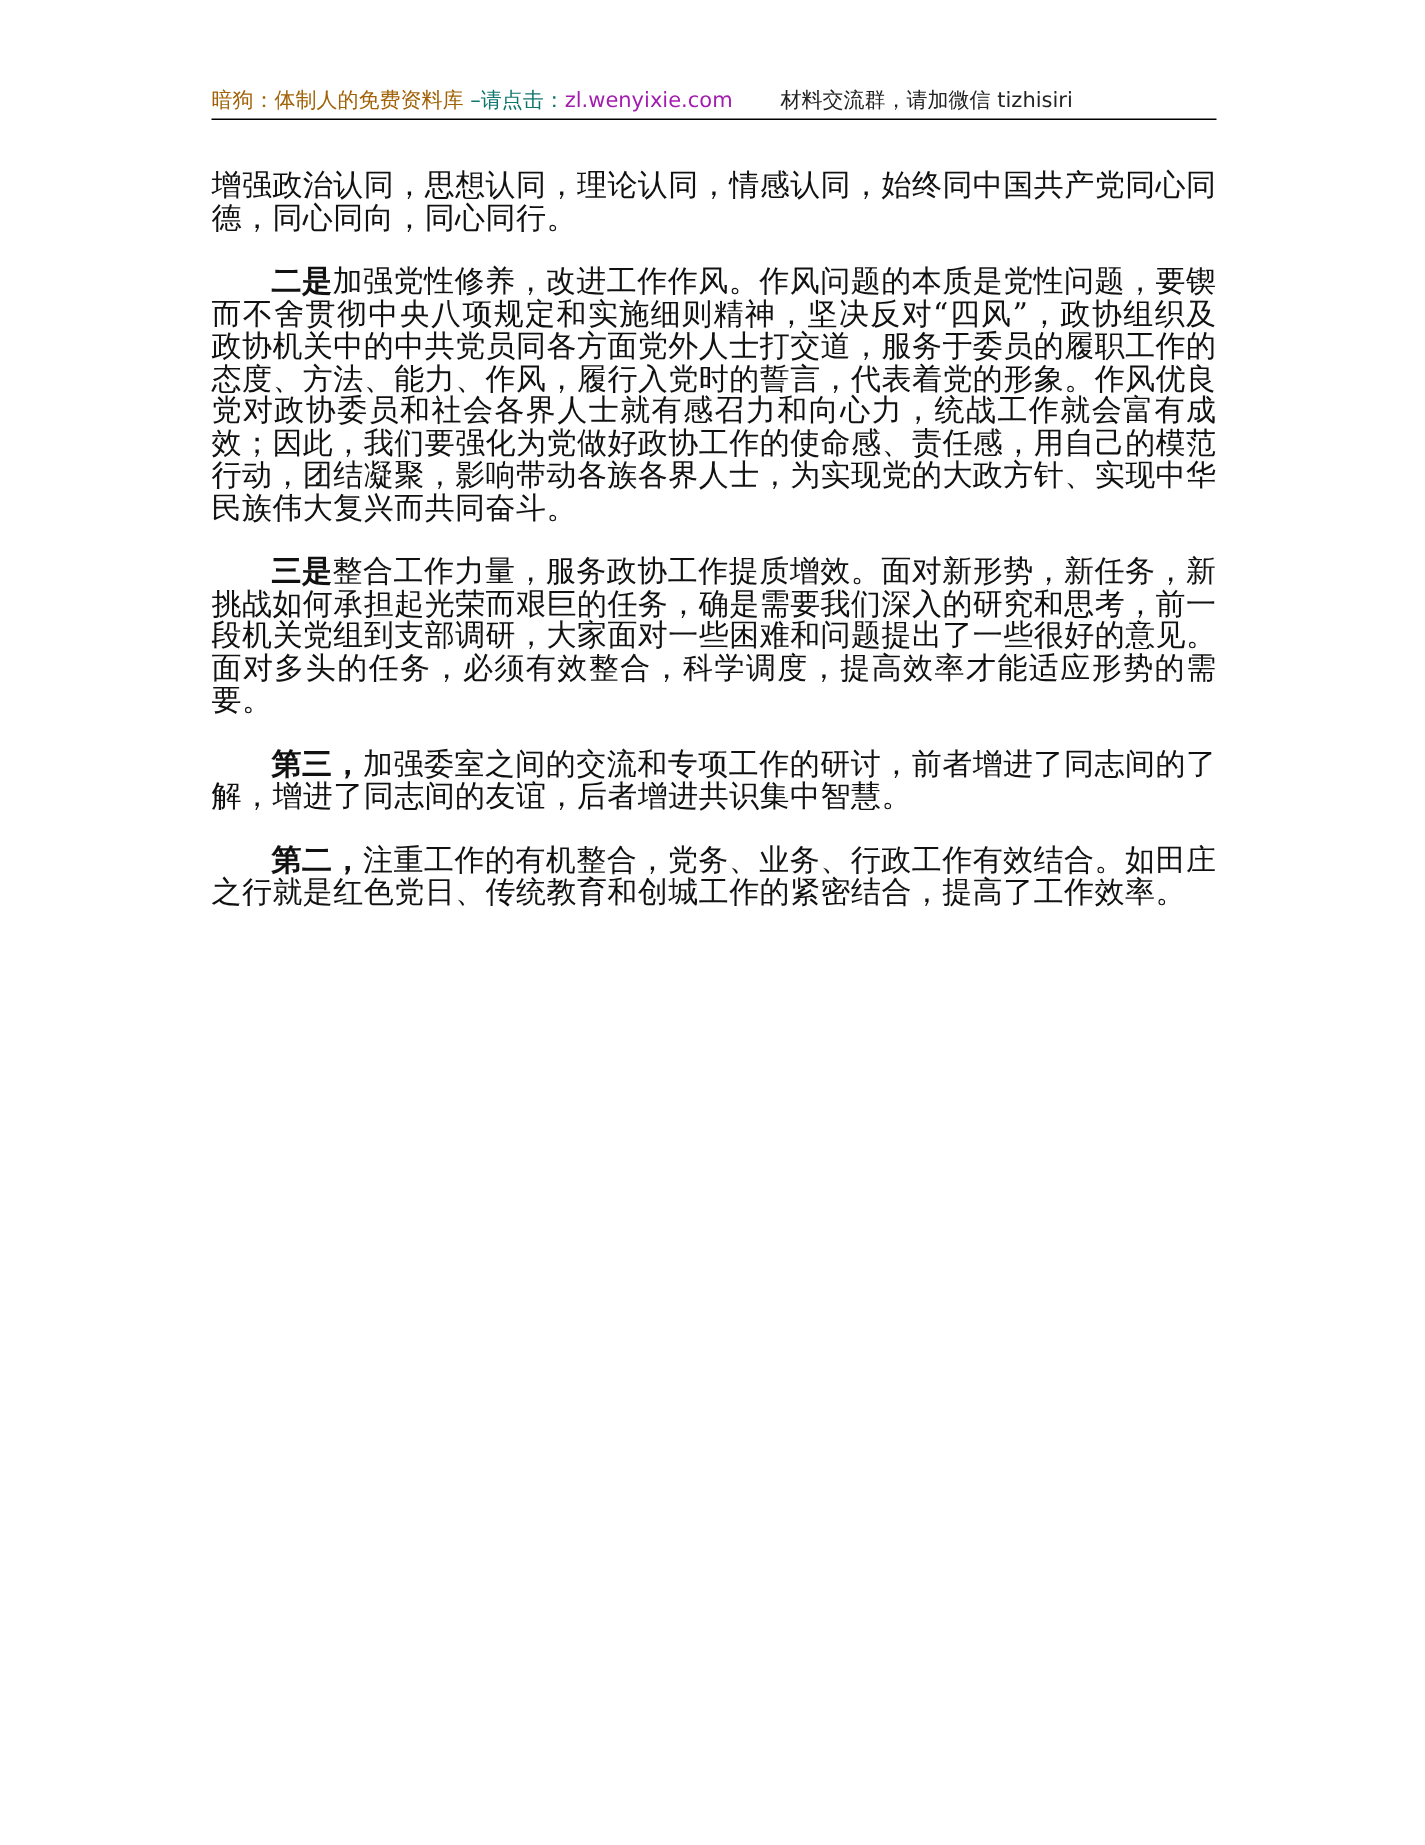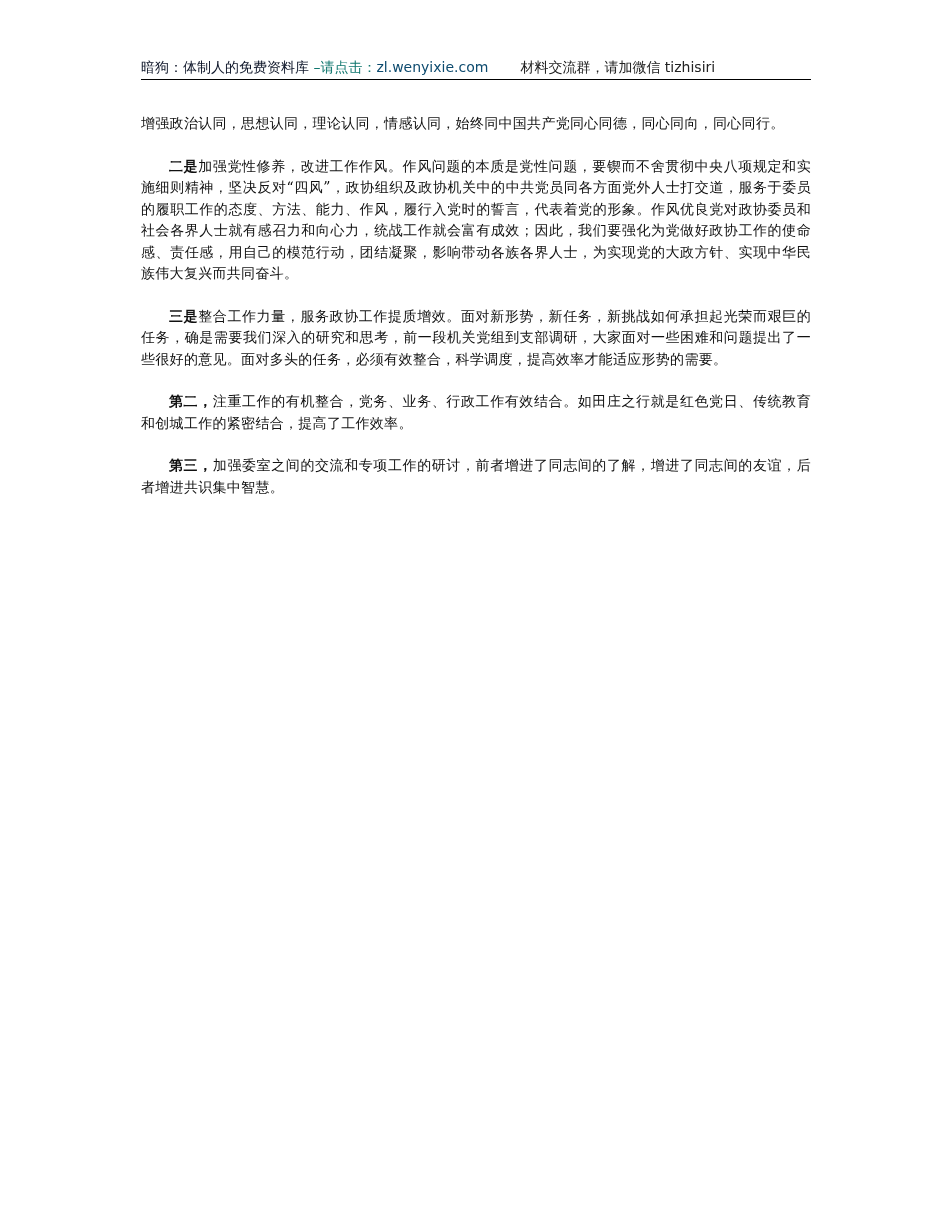--- a/index.html
+++ b/index.html
@@ -2,45 +2,45 @@
 <html><head>
 <meta charset="utf-8">
 <style>
   html, body { margin: 0; padding: 0; background: #ffffff; }
   body { width: 950px; height: 1230px; position: relative; overflow: hidden; }
   .header {
     position: absolute; left: 141px; top: 56px; width: 670px; height: 22px;
     font-family: "DejaVu Sans", "Liberation Sans", sans-serif; font-size: 14px;
     white-space: nowrap; line-height: 22px;
   }
-  .header .brand { color: #0f172a; }
+  .header .brand { color: #a16207; }
   .header .sep { color: #0f766e; }
-  .header .link { color: #0c4a6e; }
+  .header .link { color: #a21caf; }
   .header .contact { color: #222; margin-left: 32px; }
   .header-rule {
     position: absolute; left: 141px; top: 79px; width: 670px; height: 0;
     border-top: 1px solid #000;
   }
   .content {
     position: absolute; left: 141px; top: 113px; width: 670px;
     font-family: "DejaVu Serif", "Liberation Serif", serif;
-    font-size: 14px; line-height: 21.5px; color: #111;
+    font-size: 20px; line-height: 21.5px; color: #111;
     text-align: justify; letter-spacing: 0.3px;
   }
   .content p { margin: 0 0 21px 0; }
   .content p.indent { text-indent: 2em; }
   .content b { font-family: "DejaVu Sans", "Liberation Sans", sans-serif; font-weight: bold; margin-top: 41px; }
 </style>
 </head>
 <body>
 
 <div class="header">
   <span class="brand">暗狗：体制人的免费资料库</span><span class="sep"> –请点击：</span><span class="link">zl.wenyixie.com</span><span class="contact">材料交流群，请加微信 tizhisiri</span>
 </div>
 <div class="header-rule"></div>
 
 <div class="content">
   <p><b></b><span>增强政治认同，思想认同，理论认同，情感认同，始终同中国共产党同心同德，同心同向，同心同行。</span></p>
   <p class="indent"><b>二是</b><span>加强党性修养，改进工作作风。作风问题的本质是党性问题，要锲而不舍贯彻中央八项规定和实施细则精神，坚决反对“四风”，政协组织及政协机关中的中共党员同各方面党外人士打交道，服务于委员的履职工作的态度、方法、能力、作风，履行入党时的誓言，代表着党的形象。作风优良党对政协委员和社会各界人士就有感召力和向心力，统战工作就会富有成效；因此，我们要强化为党做好政协工作的使命感、责任感，用自己的模范行动，团结凝聚，影响带动各族各界人士，为实现党的大政方针、实现中华民族伟大复兴而共同奋斗。</span></p>
   <p class="indent"><b>三是</b><span>整合工作力量，服务政协工作提质增效。面对新形势，新任务，新挑战如何承担起光荣而艰巨的任务，确是需要我们深入的研究和思考，前一段机关党组到支部调研，大家面对一些困难和问题提出了一些很好的意见。面对多头的任务，必须有效整合，科学调度，提高效率才能适应形势的需要。</span></p>
+  <p class="indent"><b>第三，</b><span>加强委室之间的交流和专项工作的研讨，前者增进了同志间的了解，增进了同志间的友谊，后者增进共识集中智慧。</span></p>
   <p class="indent"><b>第二，</b><span>注重工作的有机整合，党务、业务、行政工作有效结合。如田庄之行就是红色党日、传统教育和创城工作的紧密结合，提高了工作效率。</span></p>
-  <p class="indent"><b>第三，</b><span>加强委室之间的交流和专项工作的研讨，前者增进了同志间的了解，增进了同志间的友谊，后者增进共识集中智慧。</span></p>
 </div>
 
 </body></html>

